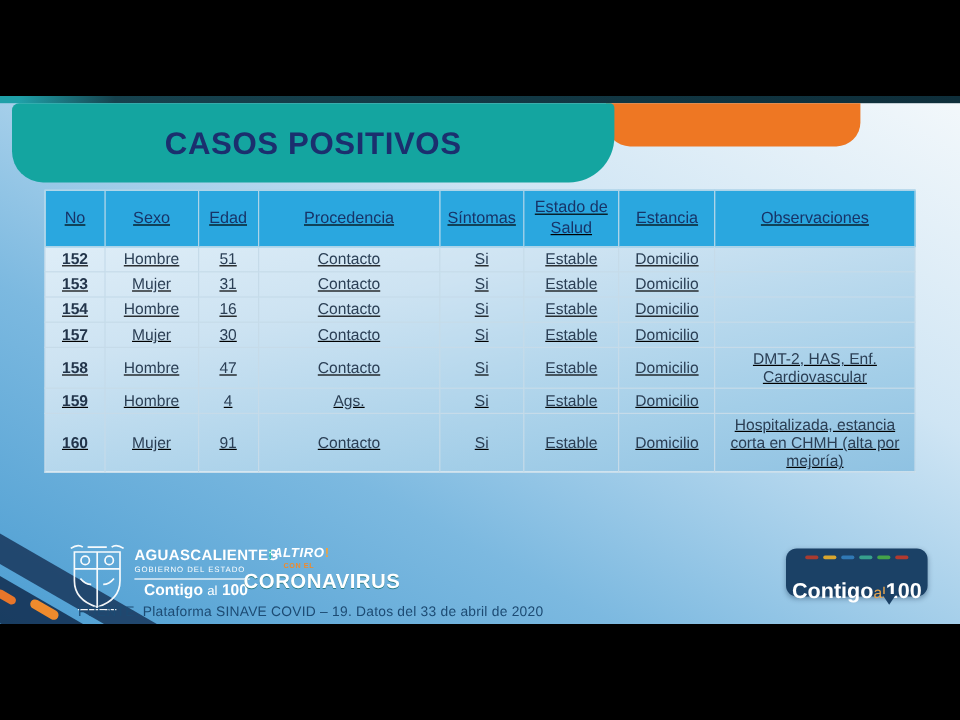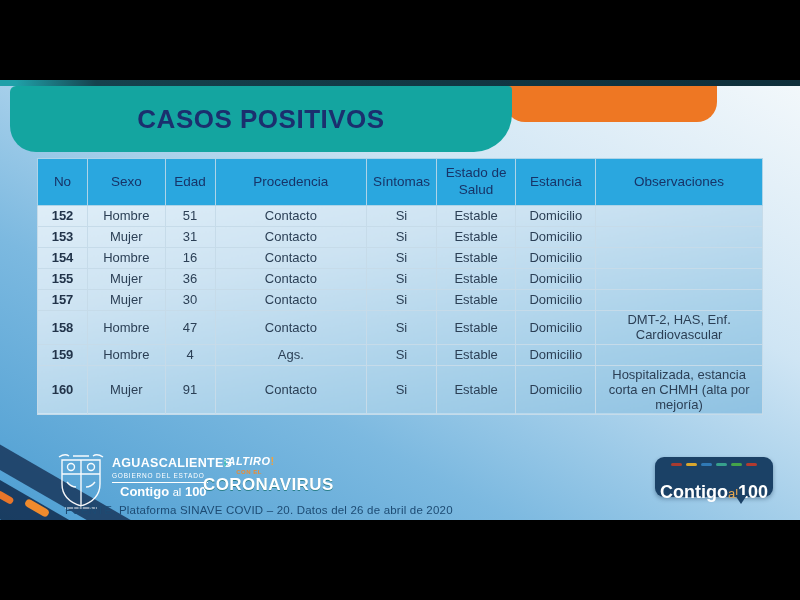--- a/index.html
+++ b/index.html
@@ -26,20 +26,21 @@
   }
   .title-orange{
     position:absolute;left:505px;top:6px;width:212px;height:36px;
     background:#ee7723;border-radius:0 0 20px 20px;z-index:1;
   }
   table.cases{
     position:absolute;left:37px;top:78px;width:726px;
     border-collapse:collapse;table-layout:fixed;
     background:linear-gradient(168deg,#e6f2fa 0%,#cde3f2 38%,#a3cee8 78%,#8fc2e2 100%);
     border:1px solid #8fb3c9;
+    text-decoration:underline;
   }
   table.cases th{
     background:#2aa7df;color:#173468;font-weight:400;font-size:13.5px;
     height:44px;border:1px solid #aed4e8;padding:1px 2px;line-height:1.25;
   }
   table.cases td{
     font-size:13px;color:#2b3f55;text-align:center;height:18px;
     border:1px solid #c6dbe9;padding:1px 3px;line-height:1.18;
   }
   table.cases td:first-child{font-weight:bold;color:#22344a;}
@@ -149,30 +150,20 @@
             <td>154</td>
             <td>Hombre</td>
             <td>16</td>
             <td>Contacto</td>
             <td>Si</td>
             <td>Estable</td>
             <td>Domicilio</td>
             <td></td>
           </tr>
           <tr>
-            <td>155</td>
-            <td>Mujer</td>
-            <td>36</td>
-            <td>Contacto</td>
-            <td>Si</td>
-            <td>Estable</td>
-            <td>Domicilio</td>
-            <td></td>
-          </tr>
-          <tr>
             <td>157</td>
             <td>Mujer</td>
             <td>30</td>
             <td>Contacto</td>
             <td>Si</td>
             <td>Estable</td>
             <td>Domicilio</td>
             <td></td>
           </tr>
           <tr>
@@ -245,15 +236,15 @@
           <span class="dash" style="background: rgb(55, 160, 140);"></span>
           <span class="dash" style="background: rgb(68, 163, 73);"></span>
           <span class="dash" style="background: rgb(178, 58, 47);"></span>
         </div>
       <div class="badge-text">
         <span>Contigo</span><span class="al">al</span><span>100</span>
       </div>
     </div>
     <div class="badge-tail"></div>
 
-    <div class="footer-note">FUENTE. Plataforma SINAVE COVID – 20. Datos del 26 de abril de 2020</div>
+    <div class="footer-note">FUENTE. Plataforma SINAVE COVID – 19. Datos del 33 de abril de 2020</div>
   </div>
 </div>
 
 </body></html>

